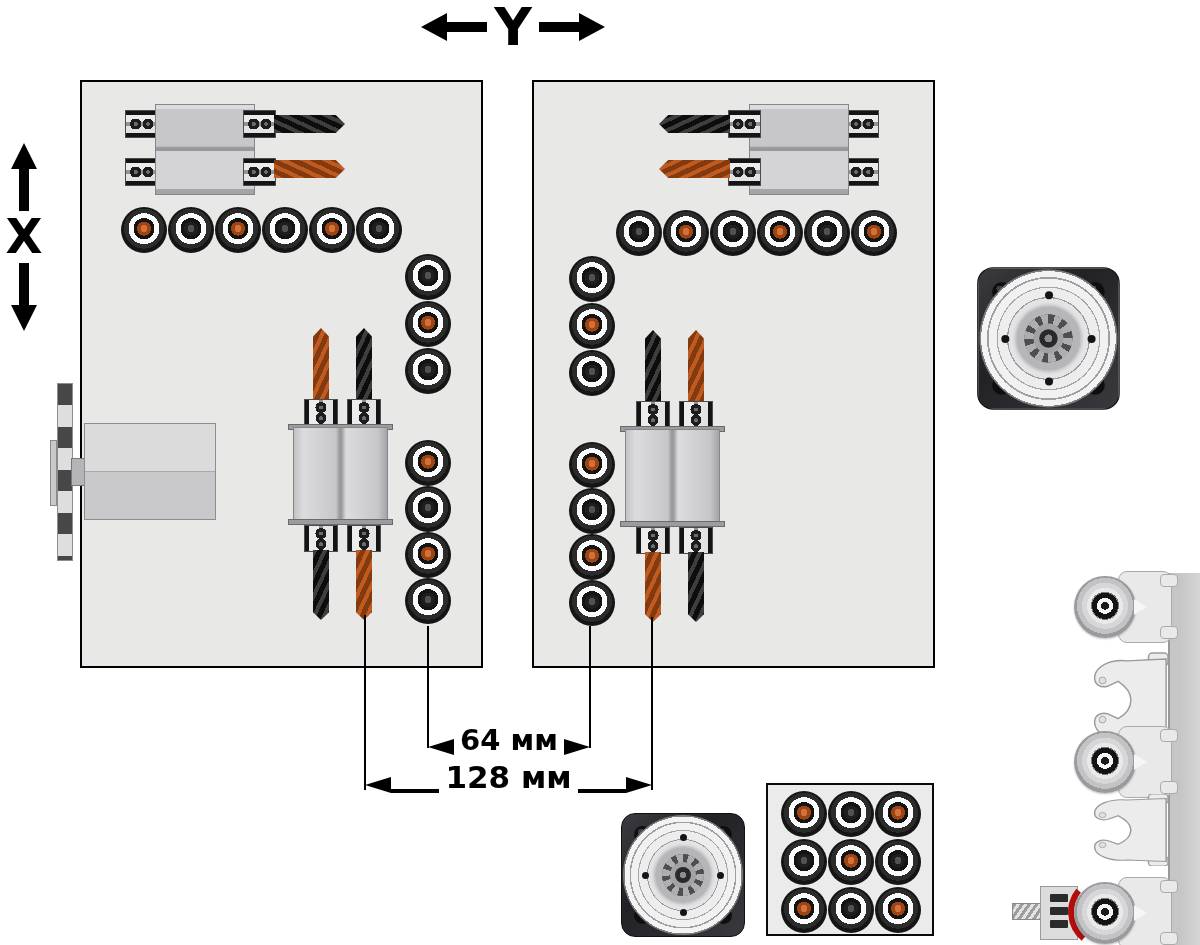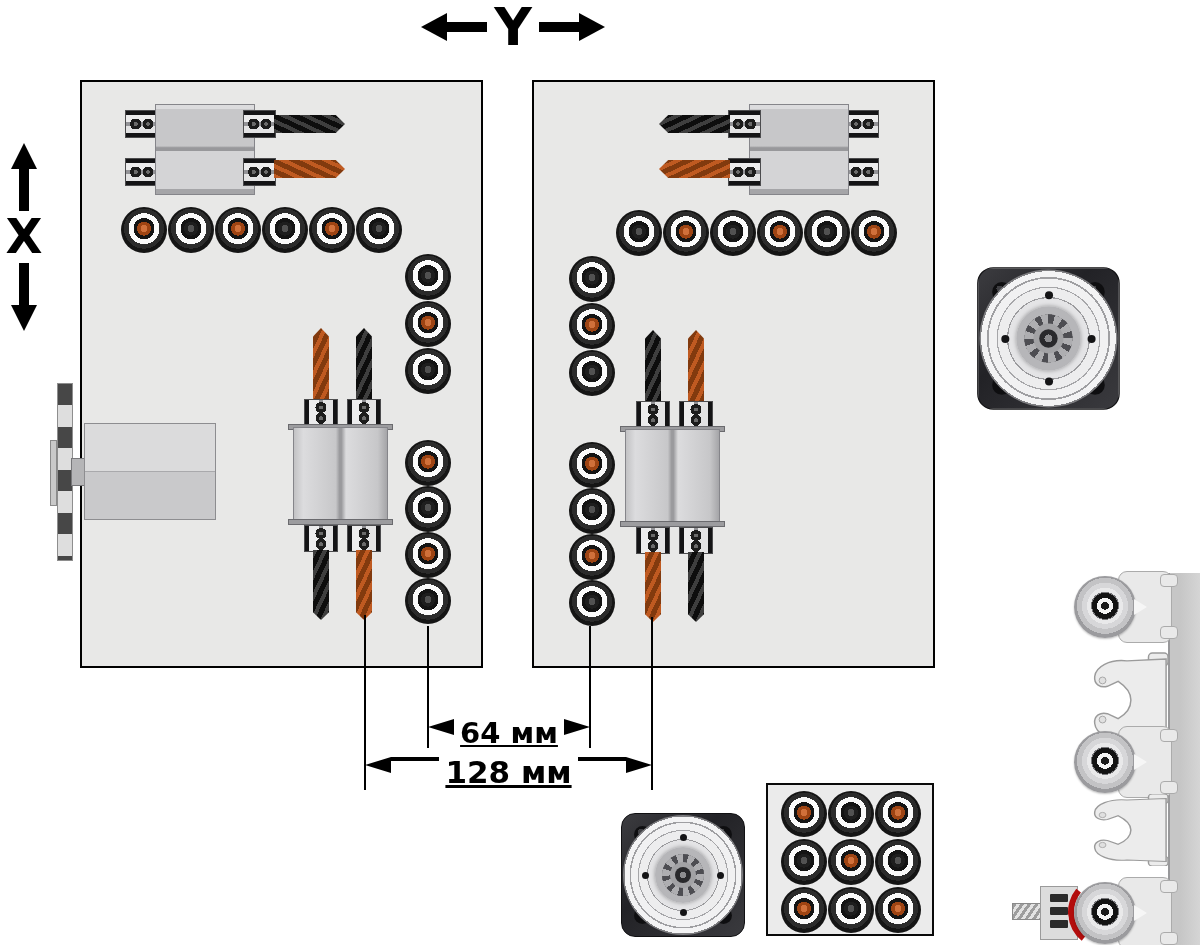--- a/index.html
+++ b/index.html
@@ -68,21 +68,21 @@
   
   .belt{position:absolute;left:57px;top:383px;width:16px;height:178px;border:1px solid #8e8e8e;box-sizing:border-box;
     background:repeating-linear-gradient(180deg,#474747 0 21px,#dedede 21px 43px);}
   .belt-bar{position:absolute;left:50px;top:440px;width:7px;height:66px;background:#c9c9c9;border:1px solid #8a8a8a;box-sizing:border-box;}
   .belt-conn{position:absolute;left:71px;top:458px;width:15px;height:28px;background:#b5b5b7;border:1px solid #77777a;box-sizing:border-box;}
   .side-motor{position:absolute;left:84px;top:423px;width:132px;height:97px;border:1px solid #8d8d90;box-sizing:border-box;
     background:linear-gradient(180deg,#dbdbdc 0 49%,#a9a9ac 49% 51%,#c9c9cb 51% 100%);}
 
   
   .extline{position:absolute;width:2px;background:#000;}
-  .dim{position:absolute;display:flex;align-items:flex-start;height:36px;text-decoration:underline;}
+  .dim{position:absolute;display:flex;align-items:flex-end;height:36px;}
   .dh-l{border-width:8px 26px 8px 0;border-color:transparent #000 transparent transparent;flex:0 0 auto;}
   .dh-r{border-width:8px 0 8px 26px;border-color:transparent transparent transparent #000;flex:0 0 auto;}
   .dshaft{height:4px;background:#000;flex:1 1 0;min-width:0;}
   .dimtext{font-weight:bold;color:#000;white-space:nowrap;padding:0 6px;line-height:1;}
   .t64{font-size:29px;}
   .t128{font-size:31px;}
 
   
   .flange{position:absolute;width:126px;height:126px;}
   .fbase{position:absolute;inset:1px;border-radius:14px;border:1px solid #101012;

